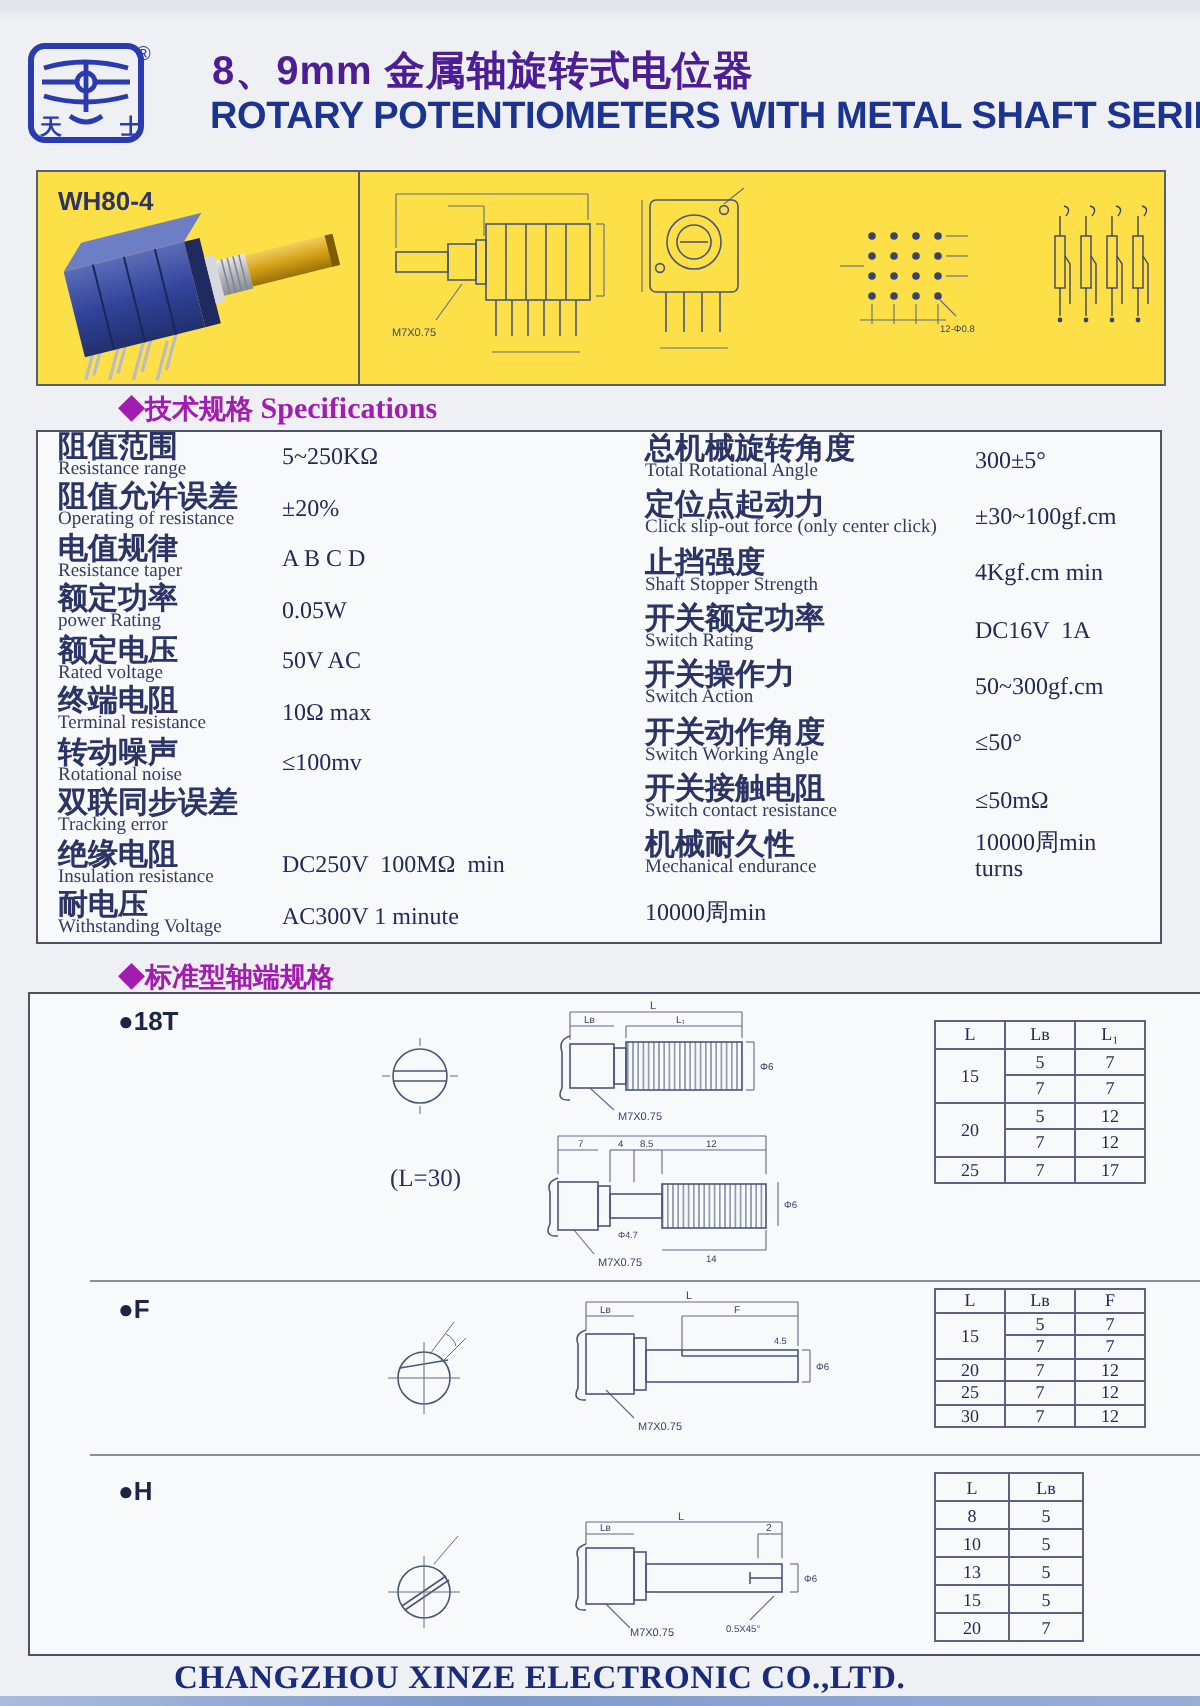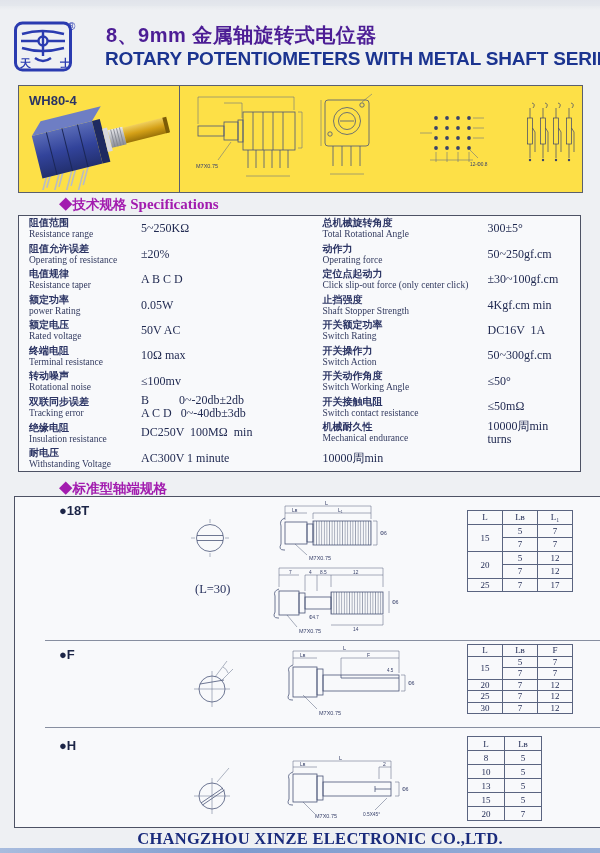--- a/index.html
+++ b/index.html
@@ -24,21 +24,21 @@
   .d4{position:absolute;left:342px;top:14px;}
   
   .sec-heading{position:absolute;left:14px;font-size:13.5px;font-weight:bold;color:#a21caf;margin-left:45px;}
   .sec-heading .serif{font-family:"Liberation Serif",serif;font-size:15px;font-weight:bold;}
   
   .spec-box{position:absolute;left:18px;top:215px;width:561px;height:255px;border:1px solid #4d5264;background:#f8f9fb;display:grid;grid-template-columns:1fr 1fr;}
   .spec-col{display:flex;flex-direction:column;}
   .spec-row{flex:1;display:grid;align-items:center;}
   .col-left .spec-row{grid-template-columns:112px 1fr;padding-left:10px;}
   .col-right .spec-row{grid-template-columns:165px 1fr;padding-left:23px;}
-  .spec-label .zh{font-size:10px;font-weight:bold;color:#2b3464;line-height:12px;}
+  .spec-label .zh{font-size:15px;font-weight:bold;color:#2b3464;line-height:12px;}
   .spec-label .en{font-family:Liberation Serif, serif;font-size:9.5px;color:#333b60;line-height:10.5px;white-space:nowrap;}
   .spec-value{font-family:"Liberation Serif",serif;font-size:12px;color:#222b52;white-space:pre-wrap;line-height:13px;}
   
   .shaft-box{position:absolute;left:14px;top:496px;width:570px;height:330px;border:1px solid #4d5264;background:#f8f9fb;padding-left:30px;}
   .shaft-sec{position:relative;}
   .sec-18t{height:143px;}
   .sec-f{height:86px;border-top:1px solid #878ea0;}
   .sec-h{height:99px;border-top:1px solid #878ea0;}
   .shaft-label{position:absolute;left:14px;font-size:13px;font-weight:bold;color:#1c2547;}
   .l-18t{top:6px;} .l-f{top:6px;} .l-h{top:10px;}
@@ -49,21 +49,21 @@
   .cF{position:absolute;left:142px;top:16px;}
   .sF{position:absolute;left:234px;top:4px;}
   .cH{position:absolute;left:142px;top:36px;}
   .sH{position:absolute;left:234px;top:28px;}
   .dim-table{position:absolute;left:422px;border-collapse:collapse;font-family:"Liberation Serif",serif;color:#222c55;}
   .dim-table th,.dim-table td{border:1px solid #5a6480;text-align:center;font-weight:normal;font-size:9px;padding:0 2px;}
   .t-18t{top:13px;} .t-18t th,.t-18t td{width:30px;height:12.5px;}
   .t-f{top:3px;} .t-f th,.t-f td{width:30px;height:10.5px;}
   .t-h{top:8px;} .t-h th,.t-h td{width:32px;height:13px;}
   
-  .footer{position:absolute;left:0;top:829px;width:100%;text-align:center;padding-left:40px;box-sizing:border-box;
+  .footer{position:absolute;left:0;top:829px;width:100%;text-align:left;padding-left:87px;box-sizing:border-box;
     font-family:"Liberation Serif",serif;font-size:16.5px;font-weight:bold;color:#1a2b7c;letter-spacing:.3px;}
   .bottom-bar{position:absolute;left:0;bottom:0;width:100%;height:5px;background:linear-gradient(90deg,#a8bcde,#7e9bce 40%,#98afd8);}
   svg text{font-family:"Liberation Sans",sans-serif;}
 </style>
 </head>
 <body>
 
 <div class="page">
   <div class="topbar-ghost"></div>
 
@@ -332,22 +332,20 @@
             <div class="en">Rotational noise</div>
           </div>
           <div class="spec-value">≤100mv</div>
         </div>
 
         <div class="spec-row">
           <div class="spec-label">
             <div class="zh">双联同步误差</div>
             <div class="en">Tracking error</div>
           </div>
-          <div class="spec-value">B          0~-20db±2db
-A C D   0~-40db±3db</div>
         </div>
 
         <div class="spec-row">
           <div class="spec-label">
             <div class="zh">绝缘电阻</div>
             <div class="en">Insulation resistance</div>
           </div>
           <div class="spec-value">DC250V  100MΩ  min</div>
         </div>
 
@@ -362,27 +360,20 @@
     <div class="spec-col col-right">
 
         <div class="spec-row">
           <div class="spec-label">
             <div class="zh">总机械旋转角度</div>
             <div class="en">Total Rotational Angle</div>
           </div>
           <div class="spec-value">300±5°</div>
         </div>
 
-        <div class="spec-row">
-          <div class="spec-label">
-            <div class="zh">动作力</div>
-            <div class="en">Operating force</div>
-          </div>
-          <div class="spec-value">50~250gf.cm</div>
-        </div>
 
         <div class="spec-row">
           <div class="spec-label">
             <div class="zh">定位点起动力</div>
             <div class="en">Click slip-out force (only center click)</div>
           </div>
           <div class="spec-value">±30~100gf.cm</div>
         </div>
 
         <div class="spec-row">

